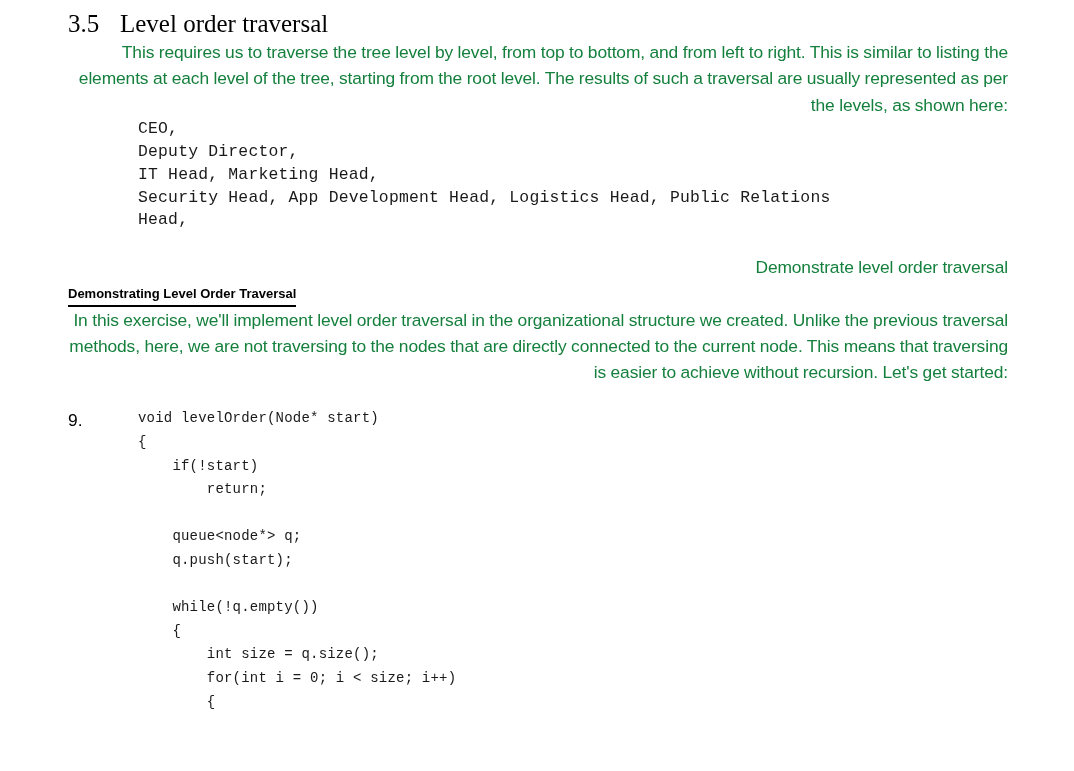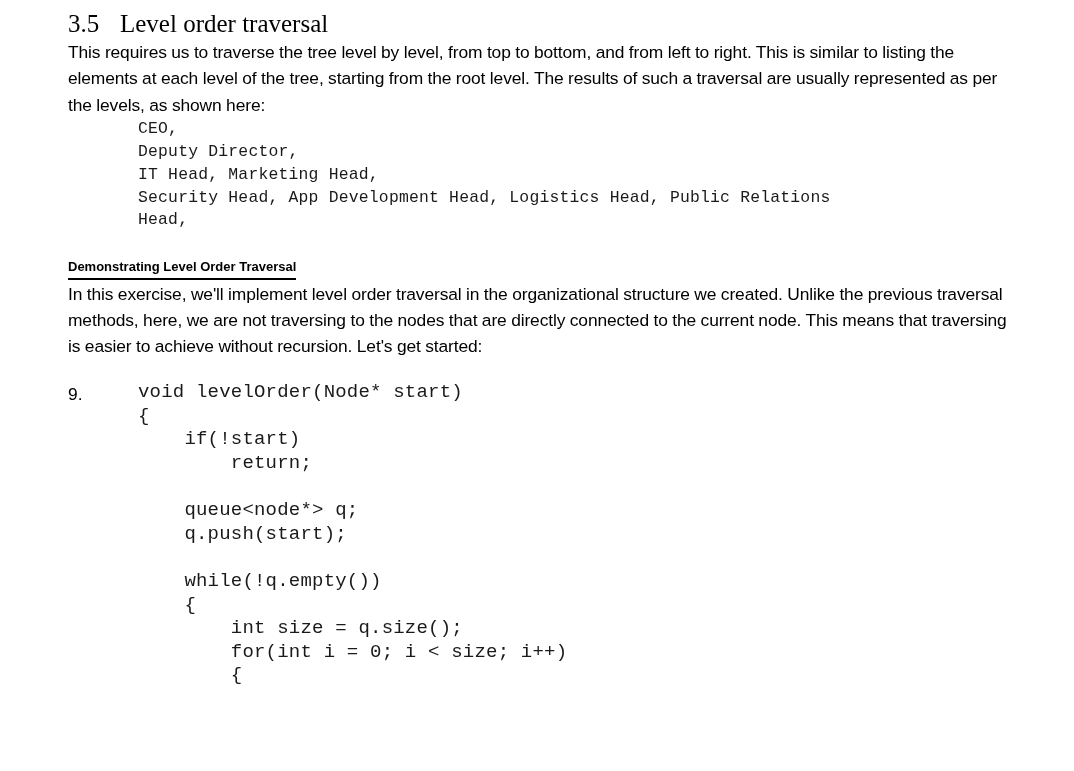--- a/index.html
+++ b/index.html
@@ -39,45 +39,45 @@
     display: inline-block;
     min-width: 52px;
   }
 
   
   .body-text {
     font-family: "Liberation Sans Narrow", "Liberation Sans", sans-serif;
     font-stretch: condensed;
     font-size: 17.4px;
     line-height: 26.2px;
-    color: #000000;
+    color: #15803d;
     margin: 0;
     padding: 0 66px 0 68px;
-    text-align: left;
+    text-align: right;
     letter-spacing: -0.12px;
     word-spacing: -0.2px;
   }
 
   .spacer-lg { height: 22px; }
 
   
   .mono-block {
     font-family: Liberation Mono, monospace;
     font-size: 16.4px;
     line-height: 22.9px;
     color: #1a1a1a;
     margin: 0;
     padding: 0 0 0 138px;
     white-space: pre;
     letter-spacing: 0.2px;
   }
 
   .code-block {
     font-family: "Liberation Mono", "DejaVu Sans Mono", monospace;
-    font-size: 19px;
+    font-size: 14px;
     line-height: 23.6px;
     color: #1a1a1a;
     margin: 0;
     padding: 0 0 0 138px;
     white-space: pre;
     letter-spacing: 0.2px;
   }
 
   
   .sub-heading-bold {
@@ -128,20 +128,21 @@
   <p class="body-text">This requires us to traverse the tree level by level, from top to bottom, and from left to right. This is similar to listing the elements at each level of the tree, starting from the root level. The results of such a traversal are usually represented as per the levels, as shown here:</p>
 
   <pre class="mono-block">CEO,
 Deputy Director,
 IT Head, Marketing Head,
 Security Head, App Development Head, Logistics Head, Public Relations
 Head,</pre>
 
   <div class="spacer-lg"></div>
 
+  <p class="body-text">Demonstrate level order traversal</p>
 
   <div class="sub-heading-bold"><span class="ul">Demonstrating Level Order Traversal</span></div>
 
   <p class="body-text">In this exercise, we'll implement level order traversal in the organizational structure we created. Unlike the previous traversal methods, here, we are not traversing to the nodes that are directly connected to the current node. This means that traversing is easier to achieve without recursion.  Let's get started:</p>
 
   <div class="spacer-lg"></div>
 
   <div class="list-item">
     <span class="marker">9.</span>
   </div>

